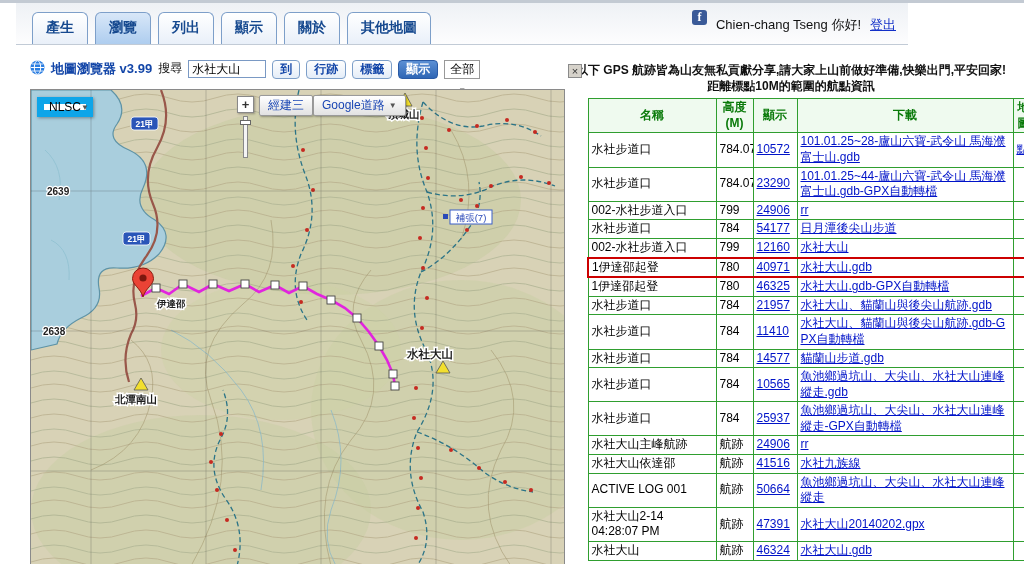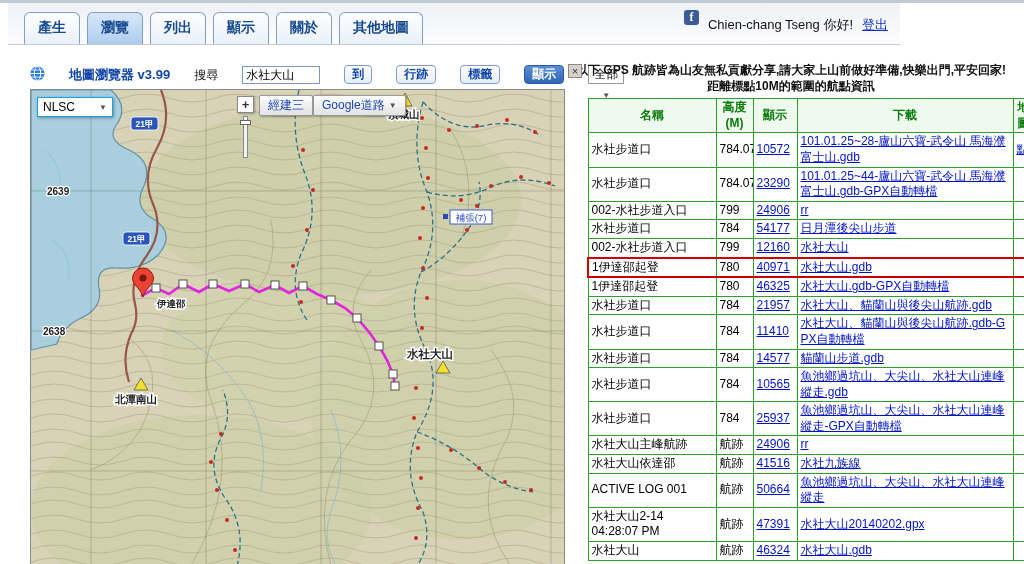--- a/index.html
+++ b/index.html
@@ -1,50 +1,50 @@
 <!DOCTYPE html>
 <html><head>
 <meta charset="utf-8">
 <style>
   * { margin:0; padding:0; box-sizing:border-box; }
   html,body { width:1024px; height:564px; font-family:"Liberation Sans",sans-serif; background:#fff; }
   .page { position:relative; width:1024px; height:564px; overflow:hidden; background:#fff; border-top:3px solid #c3cad3; }
 
   
-  .topbar { position:absolute; left:8px; top:0; width:892px; height:42px;
+  .topbar { position:absolute; left:16px; top:0; width:892px; height:42px;
             background:linear-gradient(#eef1f5,#fdfdfe); border-bottom:1px solid #c2cbd6;
             display:flex; align-items:flex-end; }
   .tabs { display:flex; gap:7px; align-items:flex-end; padding-left:16px; flex:1; }
   .tab { border:1px solid #7d9fc9; border-bottom:none; border-radius:6px 6px 0 0;
          padding:6px 13px 7px; font-size:14px; font-weight:bold; color:#16498f;
          background:linear-gradient(#ffffff,#e9f0f9); cursor:pointer; white-space:nowrap; }
   .tab.active { background:linear-gradient(#d8e7f8,#aecdef); }
   .user-area { display:flex; align-items:center; gap:9px; padding:0 12px 10px 0; font-size:13px; }
   .fb { width:15px; height:15px; background:#3a5a98; color:#fff; border-radius:3px; text-align:center;
         line-height:15px; font-family:"Liberation Serif",serif; font-weight:bold; font-size:12px;
         align-self:flex-start; margin-top:-6px; cursor:pointer; }
   .greet { color:#111; white-space:nowrap; }
   .logout { color:#1330c8; text-decoration:underline; cursor:pointer; white-space:nowrap; }
 
   
-  .map-toolbar { position:absolute; left:30px; top:57px; height:24px; display:flex; align-items:flex-end; gap:24px; font-size:12px; }
+  .map-toolbar { position:absolute; left:30px; top:57px; height:24px; display:flex; align-items:flex-start; gap:6px; font-size:12px; }
   .app-title { color:#1346a8; font-weight:bold; font-size:13px; white-space:nowrap; }
   .search-label { color:#111; }
   .search-input { width:78px; height:18px; border:1px solid #7a99c4; font-size:12px; padding:0 3px; font-family:"Liberation Sans",sans-serif; }
   .tb-btn { height:19px; padding:0 7px; border:1px solid #7d9fc9; border-radius:4px; font-size:12px; font-weight:bold;
             color:#1346a8; background:linear-gradient(#fefefe,#e4edf8); cursor:pointer; font-family:"Liberation Sans",sans-serif; }
   .tb-btn.active { background:linear-gradient(#5b8fd4,#2f66b5); color:#fff; border-color:#2a5aa5; }
   .filter-select { height:19px; border:1px solid #999; background:#fff; display:flex; align-items:center; gap:8px;
                    padding:0 5px; font-size:12px; cursor:pointer;flex-direction:column; }
   .sel-arrow { font-size:8px; color:#555; }
 
   
   .map-canvas { position:absolute; left:30px; top:86px; width:535px; height:478px; border:1px solid #8a8a8a;
                 overflow:hidden; background:#d8d2b6; cursor:grab; }
-  .layer-select { position:absolute; left:6px; top:7px; width:76px; height:20px; background:#fff; border:1px solid #0ea5e9;
+  .layer-select { position:absolute; left:6px; top:7px; width:56px; height:20px; background:#fff; border:7px solid #0ea5e9;
                   font-size:12px; display:flex; align-items:center; justify-content:space-between; padding:0 5px;
                   box-shadow:1px 1px 3px rgba(0,0,0,.35); cursor:pointer; }
   .zoom-plus { position:absolute; left:206px; top:6px; width:17px; height:17px; background:#fff; border:1px solid #888;
                text-align:center; line-height:15px; font-weight:bold; font-size:13px; color:#333;
                box-shadow:1px 1px 2px rgba(0,0,0,.3); cursor:pointer; }
   .zoom-track { position:absolute; left:212px; top:26px; width:5px; height:42px; background:#f4f4f4; border:1px solid #888; cursor:pointer; }
   .zoom-handle { width:11px; height:5px; background:#fff; border:1px solid #666; margin-left:-4px; margin-top:3px; }
   .map-btn { position:absolute; top:5px; height:21px; padding:0 8px; background:linear-gradient(#ffffff,#e2e2e2);
              border:1px solid #9a9a9a; border-radius:2px; font-size:12px; color:#1a46b4; display:flex; align-items:center;
              gap:4px; box-shadow:1px 1px 2px rgba(0,0,0,.3); cursor:pointer; white-space:nowrap; }

